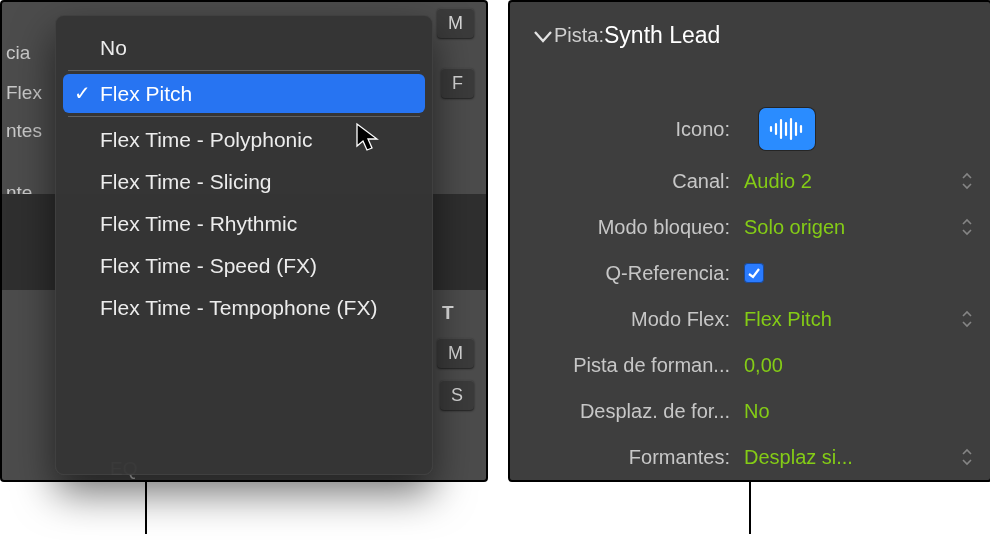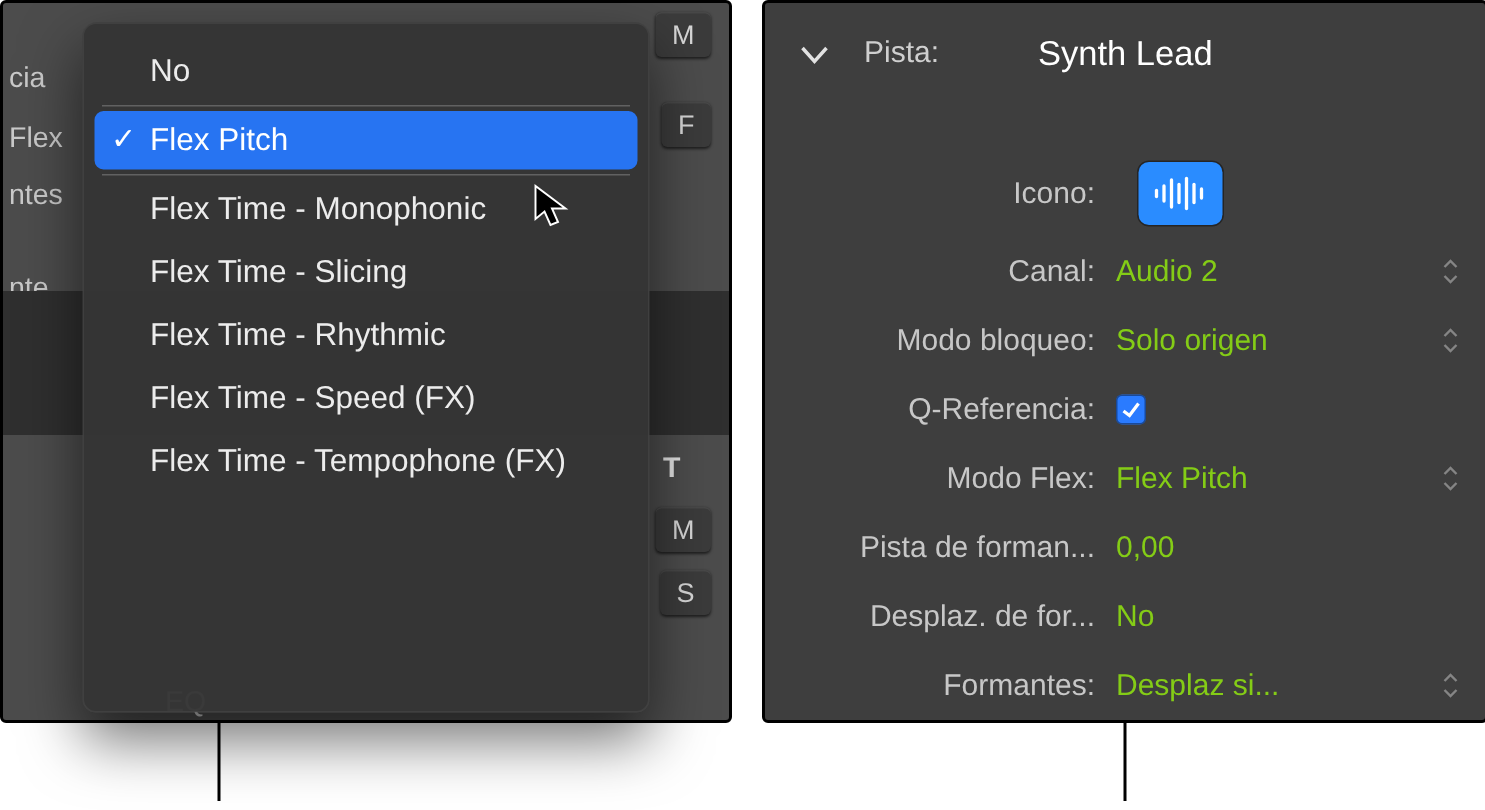--- a/index.html
+++ b/index.html
@@ -15,24 +15,24 @@
   .popup{position:absolute;left:55px;top:15px;width:378px;height:450px;border-radius:9px;
     background:rgba(53,53,53,.97);box-shadow:0 18px 40px rgba(0,0,0,.55),inset 0 0 0 1px rgba(255,255,255,.06);padding-top:10px;}
   .popup hr{border:none;border-top:1px solid rgba(255,255,255,.22);margin:0 13px;}
   .menu-item{position:relative;height:39px;line-height:39px;font-size:21px;color:#ececec;padding-left:37px;margin:3px 8px;border-radius:6px;}
   .menu-item.selected{background:#2774f2;color:#fff;}
   .check{position:absolute;left:11px;top:0;font-size:20px;line-height:39px;color:#fff;}
   .cursor{position:absolute;left:355px;top:122px;pointer-events:none;}
 
   
   .right-bg{position:absolute;left:508px;top:0;width:480px;height:478px;background:#3e3e3e;border:2px solid #000;border-radius:4px;overflow:hidden;}
-  .insp-header{position:absolute;left:22px;top:20px;display:flex;align-items:center;gap:22px;}
+  .insp-header{position:absolute;left:22px;top:20px;display:flex;align-items:center;}
   .disclosure svg{display:block;}
   .pista-label{font-size:20px;color:#cfcfcf;}
-  .pista-name{font-size:23px;color:#fff;font-weight:500;margin-left:44px;}
+  .pista-name{font-size:23px;color:#fff;font-weight:500;}
   .insp-rows{position:absolute;left:34px;top:98px;right:12px;}
   .row{display:grid;grid-template-columns:200px 1fr 22px;align-items:center;height:46px;font-size:20px;}
   .row .lbl{color:#c7c7c7;text-align:right;padding-right:14px;white-space:nowrap;overflow:hidden;text-overflow:ellipsis;}
   .row .val{color:#84cc16;white-space:nowrap;overflow:hidden;text-overflow:ellipsis;}
   .stepper{display:flex;flex-direction:column;gap:2px;align-items:center;}
   .stepper svg{display:block;opacity:.55;}
   .icon-btn{width:56px;height:42px;border-radius:7px;background:#2a8cff;display:flex;align-items:center;justify-content:center;box-shadow:0 0 0 1px rgba(0,0,0,.4);}
   .checkbox{width:20px;height:20px;border-radius:4px;background:#2a7bff;display:flex;align-items:center;justify-content:center;box-shadow:inset 0 0 0 1px rgba(0,0,0,.4);}
   .checkbox svg{display:block;}
 
@@ -66,21 +66,21 @@
   </div>
 
   <div class="popup">
     <div class="menu-item">No</div>
     <hr>
     <div class="menu-item selected">
       <span class="check">✓</span>
       <span>Flex Pitch</span>
     </div>
     <hr>
-    <div class="menu-item">Flex Time - Monophonic</div>
+    <div class="menu-item">Flex Time - Polyphonic</div>
     <div class="menu-item">Flex Time - Slicing</div>
     <div class="menu-item">Flex Time - Rhythmic</div>
     <div class="menu-item">Flex Time - Speed (FX)</div>
     <div class="menu-item">Flex Time - Tempophone (FX)</div>
   </div>
 
   <svg class="cursor" width="26" height="30">
     <polygon points="2,2 2,24 8,19 12,28 17,26 13,17 22,17" fill="#000" stroke="#fff" stroke-width="1.3"></polygon>
   </svg>
 

